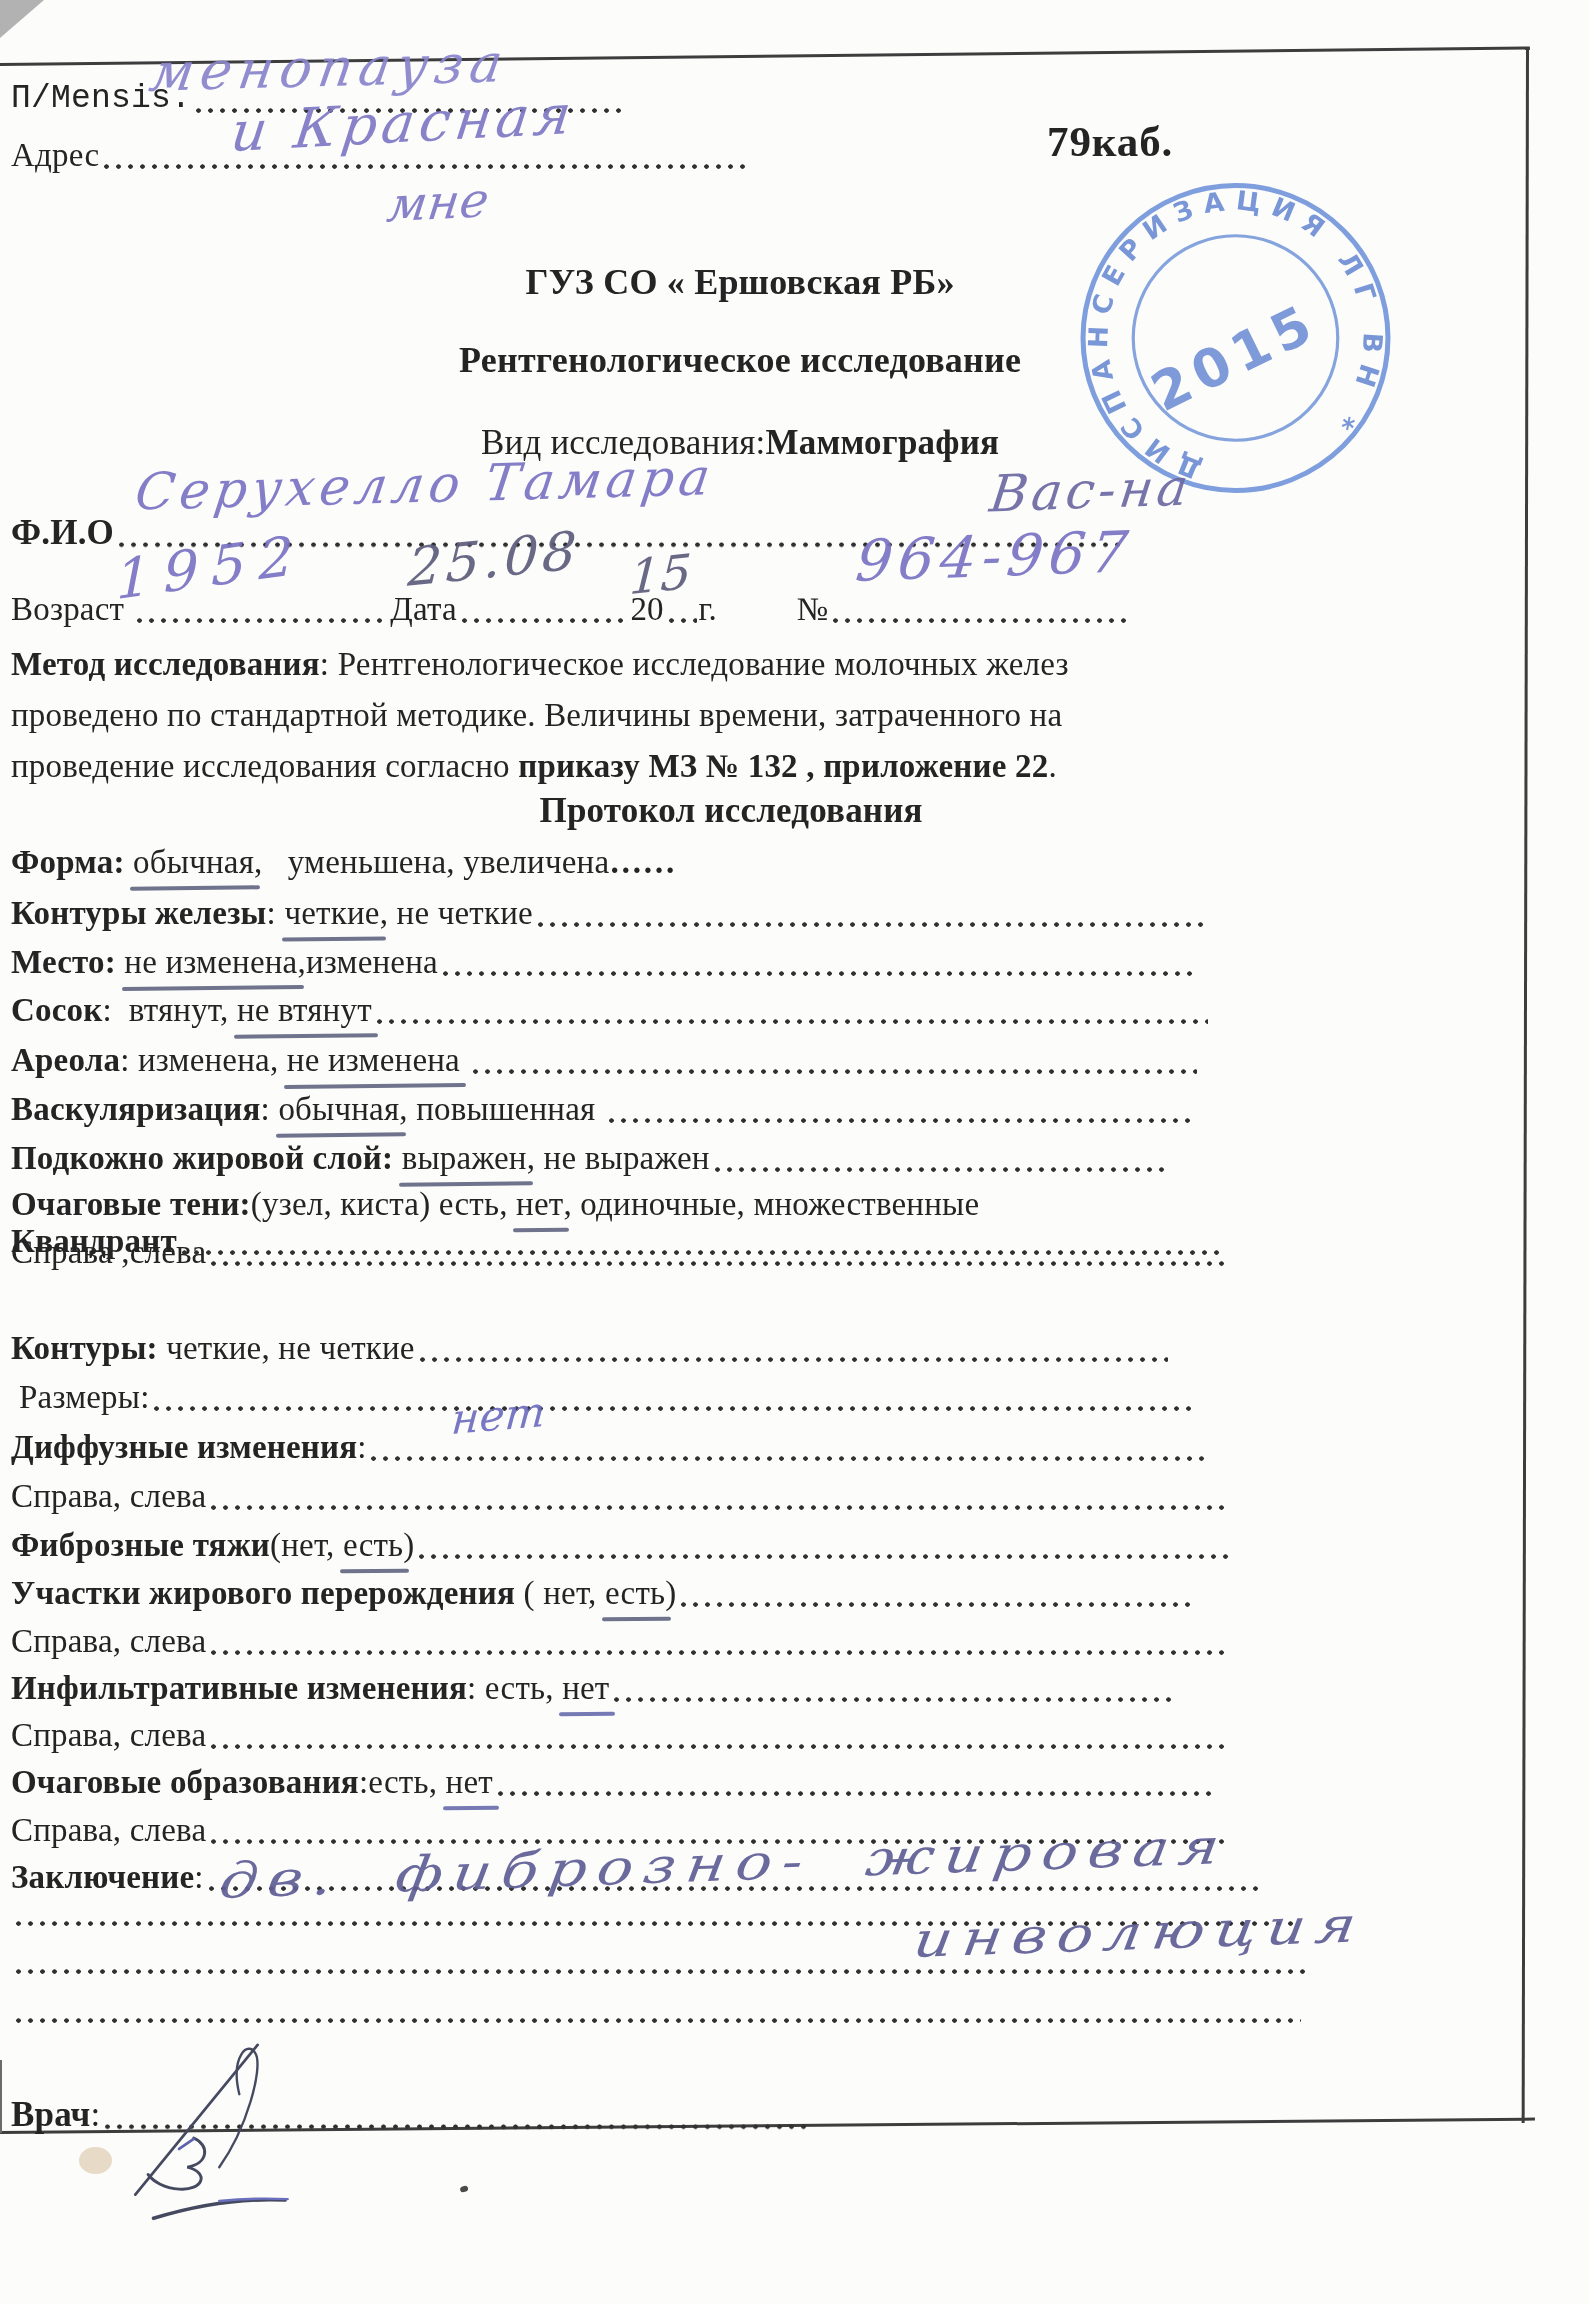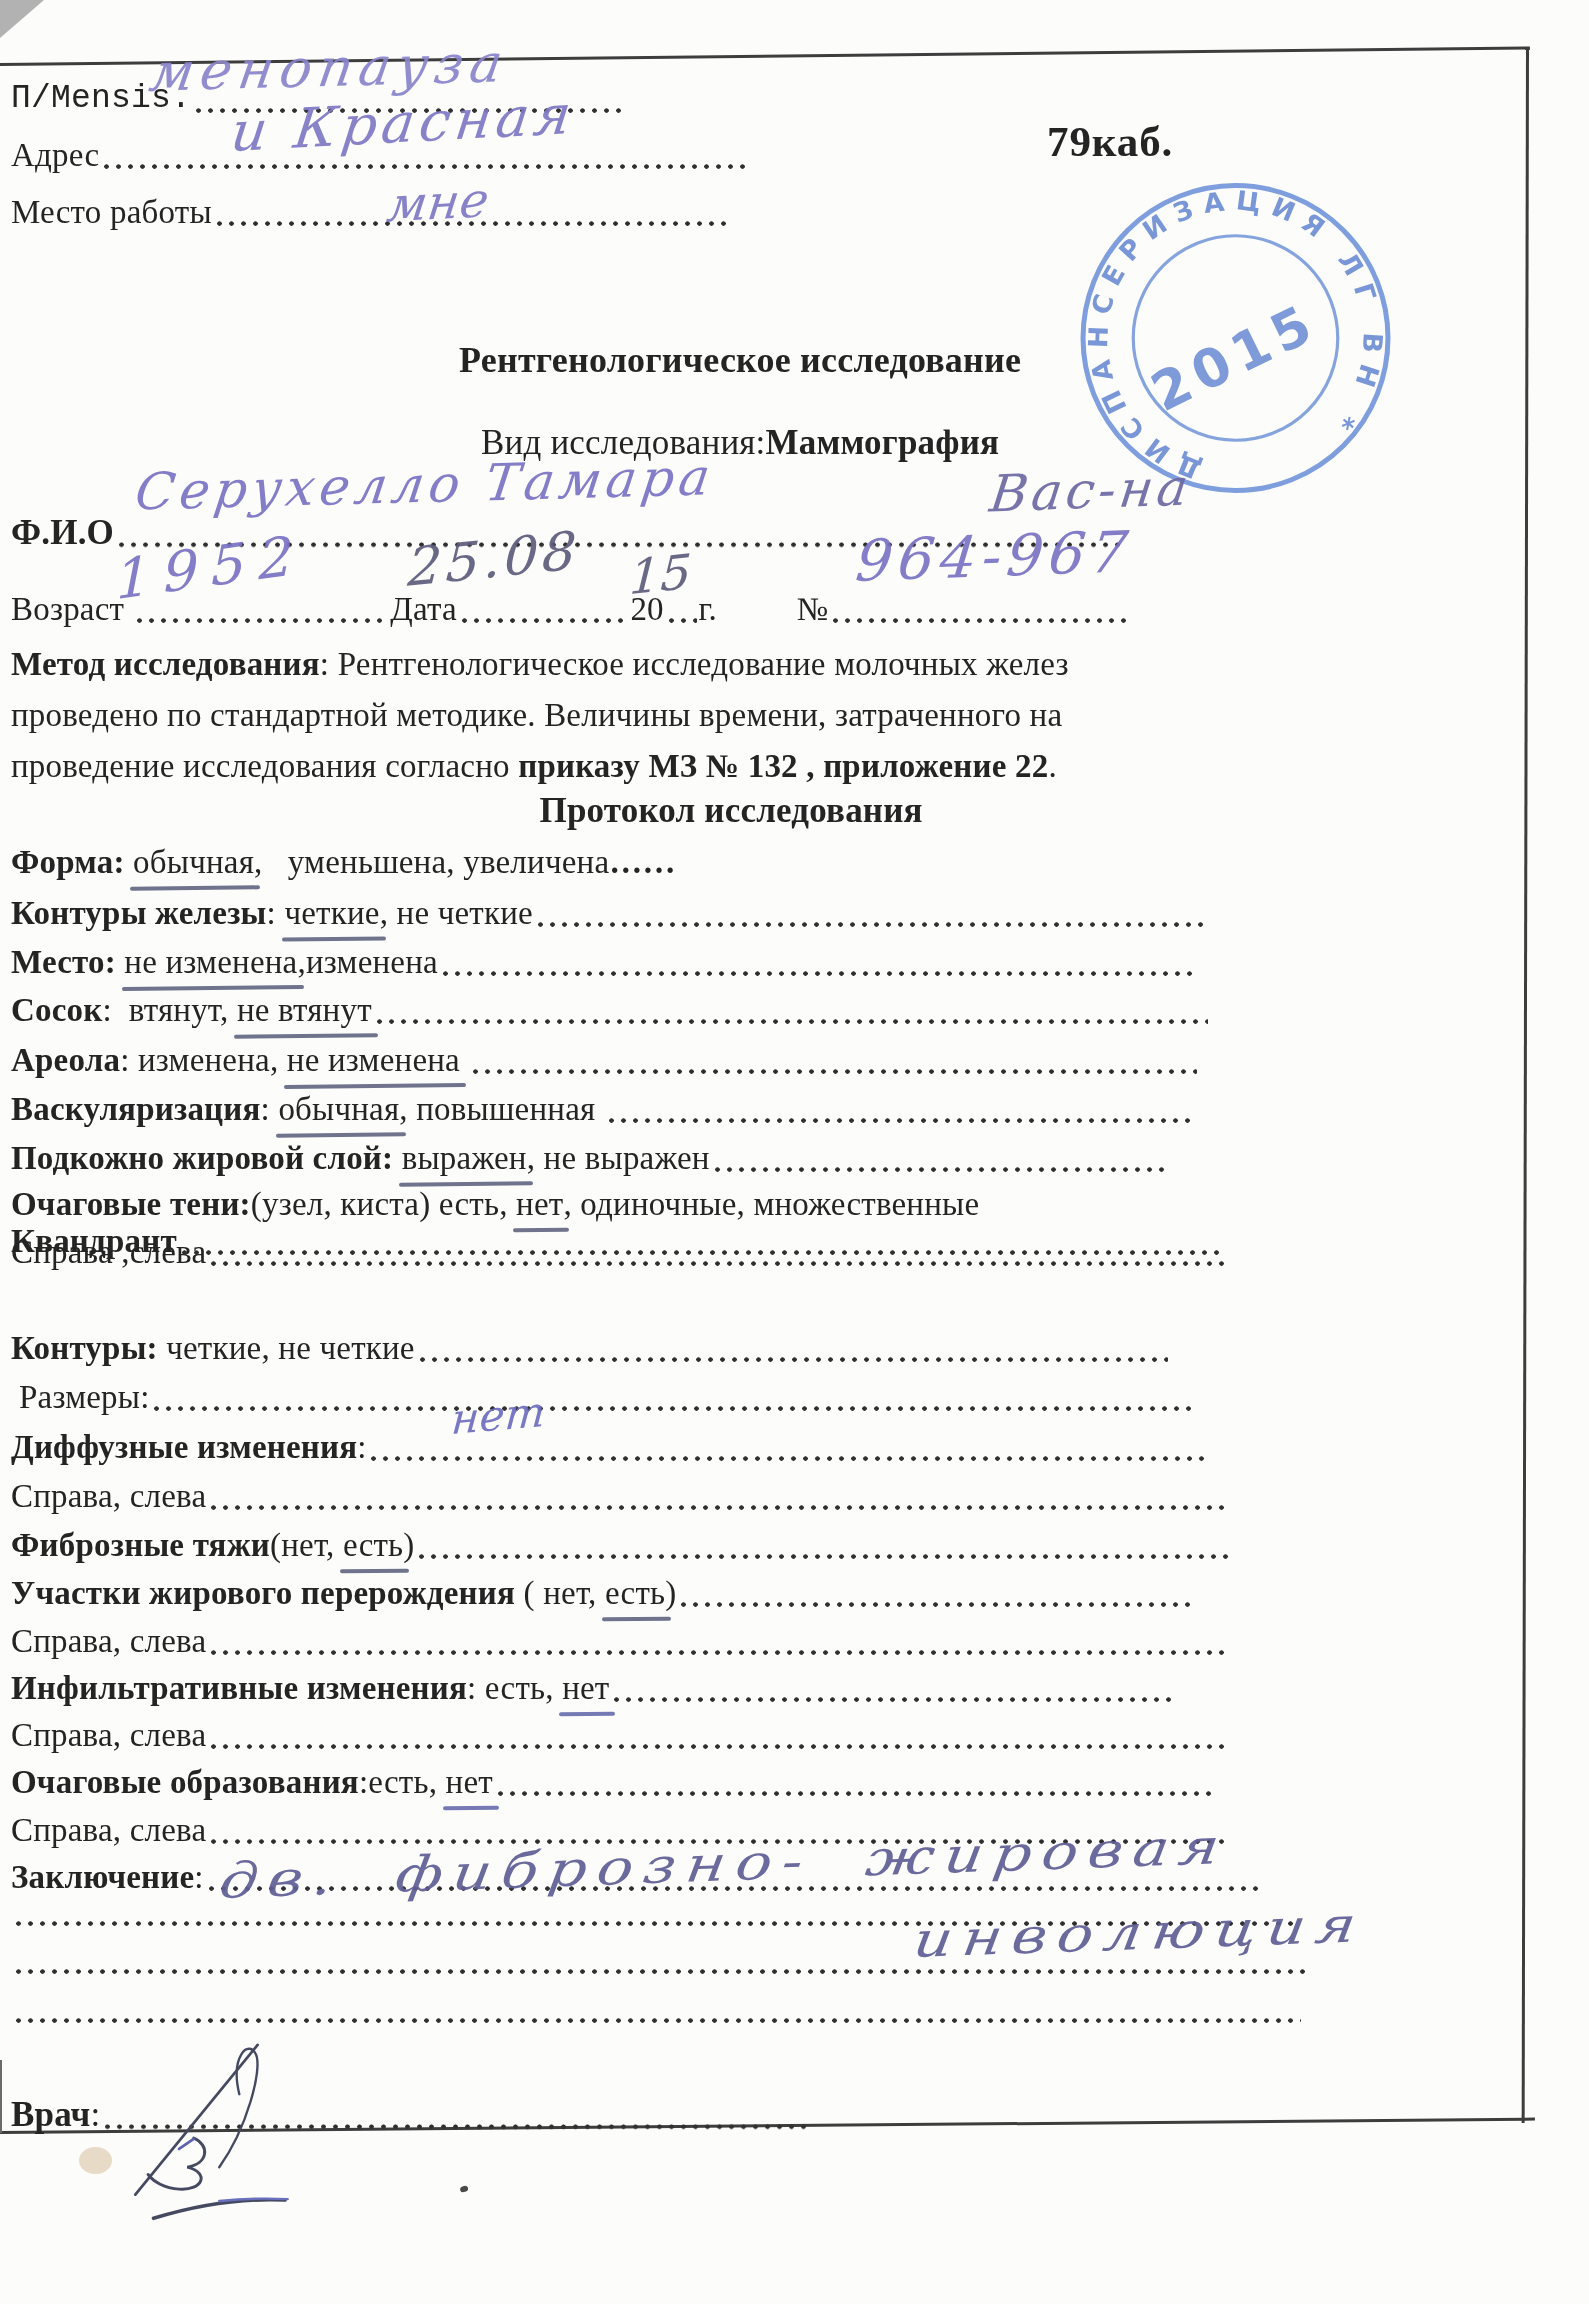--- a/index.html
+++ b/index.html
@@ -53,37 +53,34 @@
   <div class="speck"></div>
 
   <div class="row" style="top:80px;width:614px;font-family:Liberation Mono, monospace;">
     <span>П/Mensis.</span>
     <span class="lead fill"></span>
   </div>
   <div class="row" style="top:136px;width:736px;">
     <span>Адрес</span>
     <span class="lead fill"></span>
   </div>
-  <div class="row" style="top:193px;width:724px;">
-    <span>Место работы</span>
-    <span class="lead fill"></span>
-  </div>
 
   <div class="room">79каб.</div>
 
   <svg class="stamp" width="329" height="336" viewBox="0 0 360 368">
     <circle cx="180" cy="184" r="167" fill="none" stroke="#547fd2" stroke-width="5.5" opacity="0.85"></circle>
     <circle cx="180" cy="184" r="112" fill="none" stroke="#547fd2" stroke-width="3.5" opacity="0.8"></circle>
     <path id="stamp-arc" d="M 180,44 a 140,140 0 1 1 -0.01,0 a 140,140 0 1 1 -0.01,0" fill="none"></path>
     <text font-family="DejaVu Sans, sans-serif" font-size="29" font-weight="700" letter-spacing="11" fill="#4d74cc" opacity="0.85">
       <textPath href="#stamp-arc" startOffset="27%">ДИСПАНСЕРИЗАЦИЯ  ЛГ ВН  *</textPath>
     </text>
     <text x="177" y="224" text-anchor="middle" transform="rotate(-26 180 200)" font-family="DejaVu Sans, sans-serif" font-size="58" font-weight="700" letter-spacing="8" fill="#4d74cc" opacity="0.82">2015</text>
   </svg>
 
+  <div class="center b" style="top:261px;font-size:36px;">ГУЗ СО « Ершовская РБ»</div>
   <div class="center b" style="top:339px;font-size:36px;">Рентгенологическое исследование</div>
   <div class="center" style="top:423px;font-size:35px;">
     <span>Вид исследования:</span><span class="b">Маммография</span>
   </div>
 
   <div class="row" style="top:512px;width:1117px;font-size:35px;">
     <span class="b">Ф.И.О</span>
     <span class="lead fill"></span>
   </div>
   <div class="row" style="top:590px;width:1117px;">

